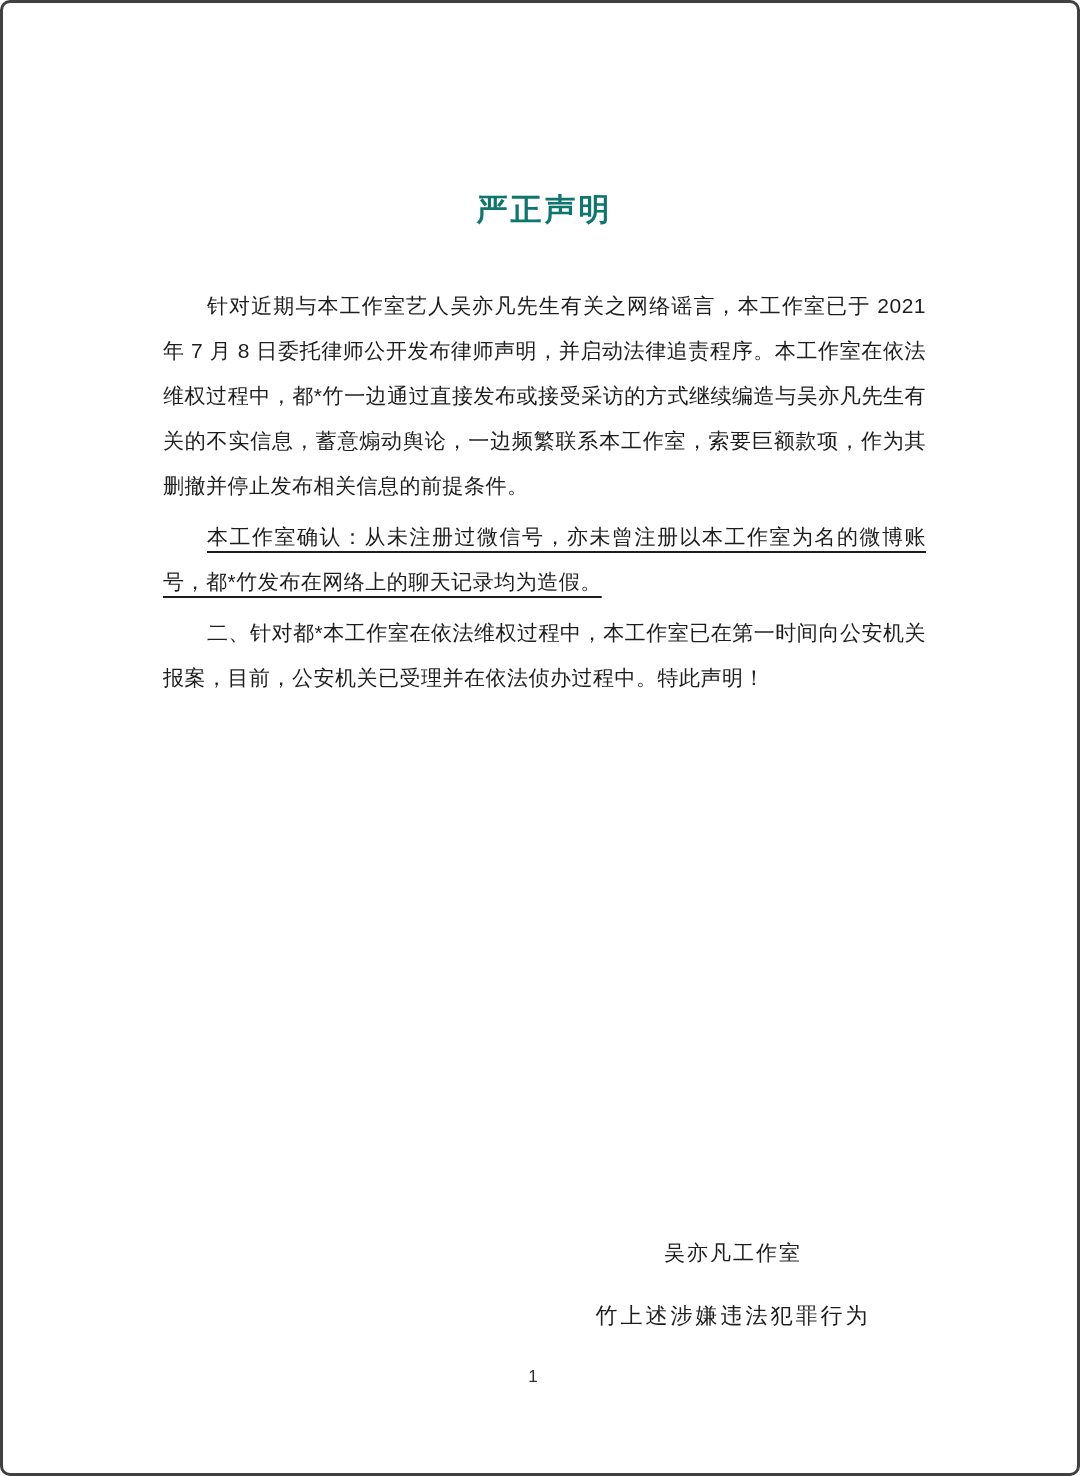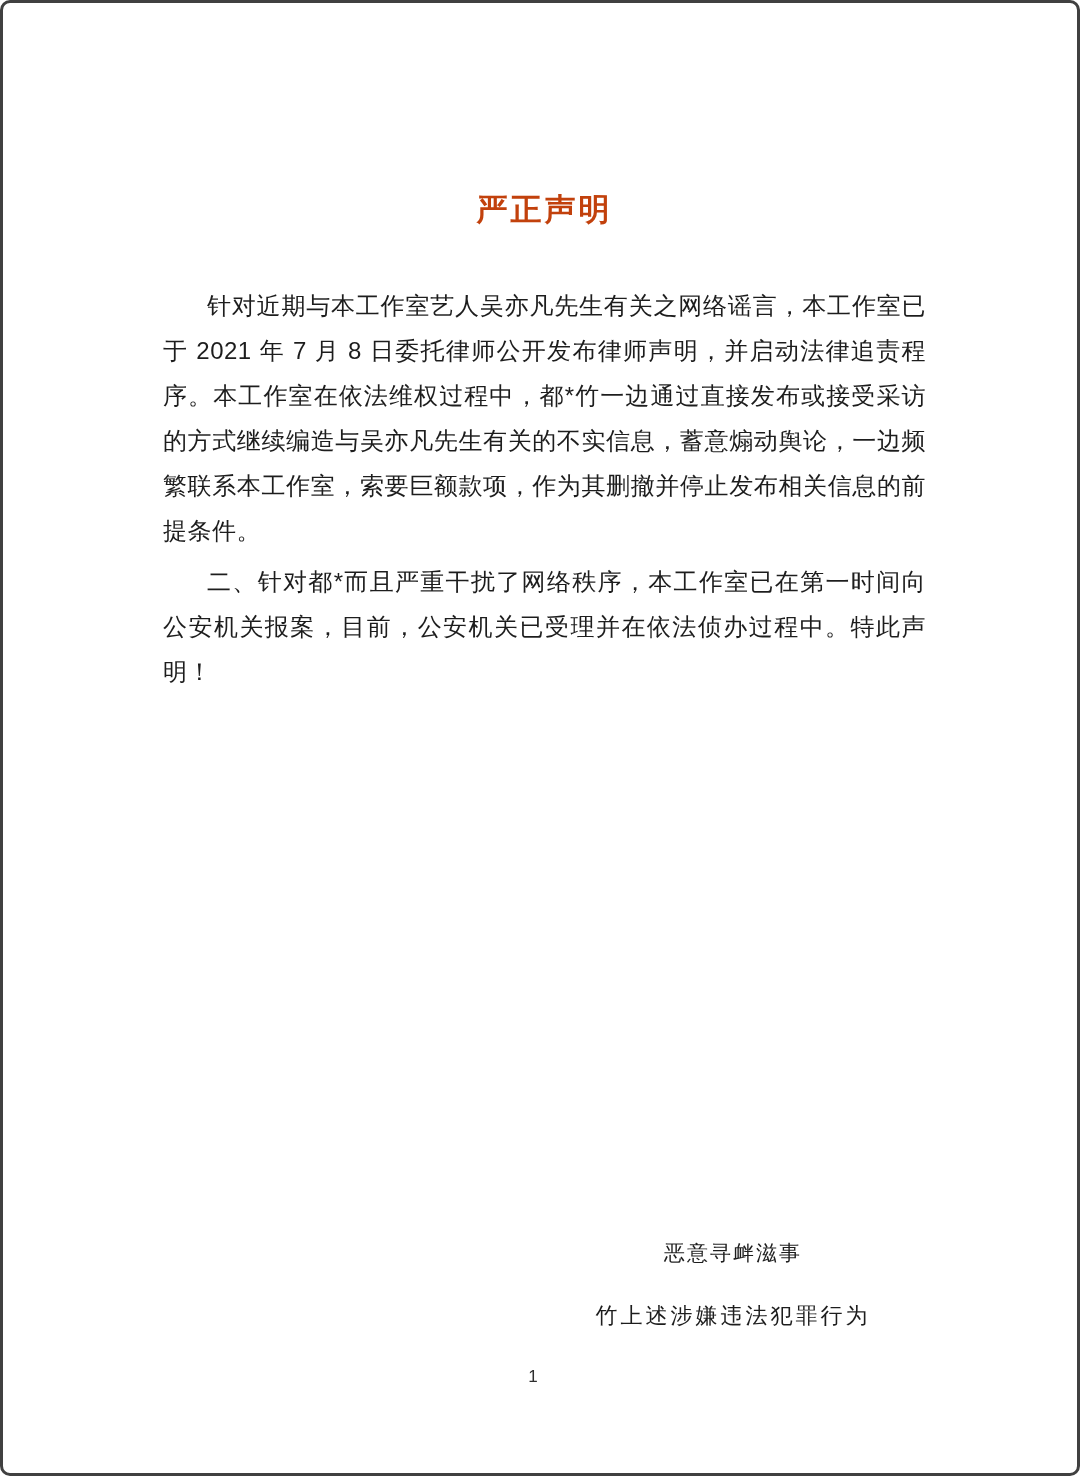--- a/index.html
+++ b/index.html
@@ -24,24 +24,24 @@
     left: 160px;
     top: 186px;
     width: 763px;
   }
   .doc-title {
     font-size: 31px;
     font-weight: 700;
     text-align: center;
     letter-spacing: 3px;
     margin: 0 0 52px 0;
-    color: #c2410c;
+    color: #0f766e;
   }
   .para {
-    font-size: 24px;
+    font-size: 21px;
     line-height: 45px;
     margin: 0 0 6px 0;
     text-align: justify;
     text-indent: 44px;
     letter-spacing: 0.5px;
   }
   .para.underlined {
     text-decoration: underline;
     text-decoration-thickness: 2px;
     text-underline-offset: 7px;
@@ -79,23 +79,24 @@
 
 <div class="page">
   <div class="content">
     <h1 class="doc-title">严正声明</h1>
 
     <p class="para">针对近期与本工作室艺人吴亦凡先生有关之网络谣言，本工作室已于 2021 年 7 月 8 日委托律师公开发布律师声明，并启动法律追责程序。本工作室在依法维权过程中，都*竹一边通过直接发布或接受采访的方式继续编造与吴亦凡先生有关的不实信息，蓄意煽动舆论，一边频繁联系本工作室，索要巨额款项，作为其删撤并停止发布相关信息的前提条件。</p>
 
 
 
 
+    <p class="para underlined">本工作室确认：从未注册过微信号，亦未曾注册以本工作室为名的微博账号，都*竹发布在网络上的聊天记录均为造假。</p>
 
 
-    <p class="para">二、针对都*而且严重干扰了网络秩序，本工作室已在第一时间向公安机关报案，目前，公安机关已受理并在依法侦办过程中。特此声明！</p>
+    <p class="para">二、针对都*本工作室在依法维权过程中，本工作室已在第一时间向公安机关报案，目前，公安机关已受理并在依法侦办过程中。特此声明！</p>
   </div>
 
-  <div class="signature-name">恶意寻衅滋事</div>
+  <div class="signature-name">吴亦凡工作室</div>
 
   <div class="signature-date">竹上述涉嫌违法犯罪行为</div>
 
   <div class="page-number">1</div>
 </div>
 
 </body></html>

